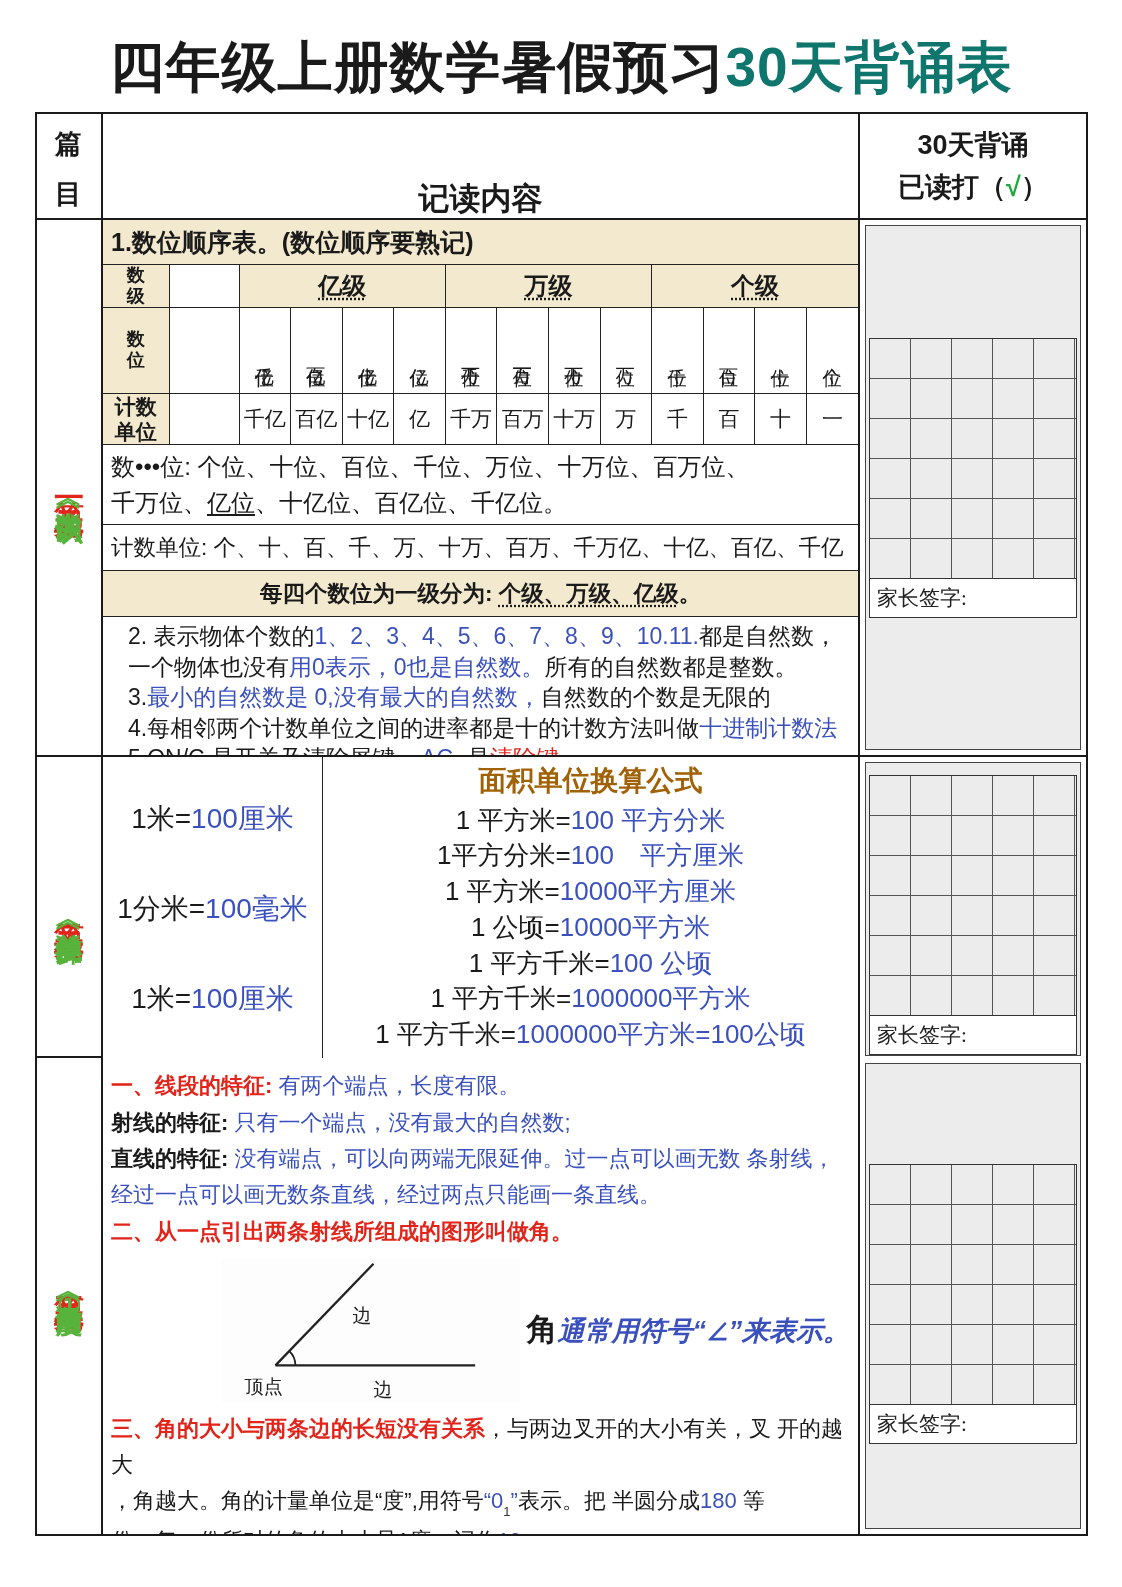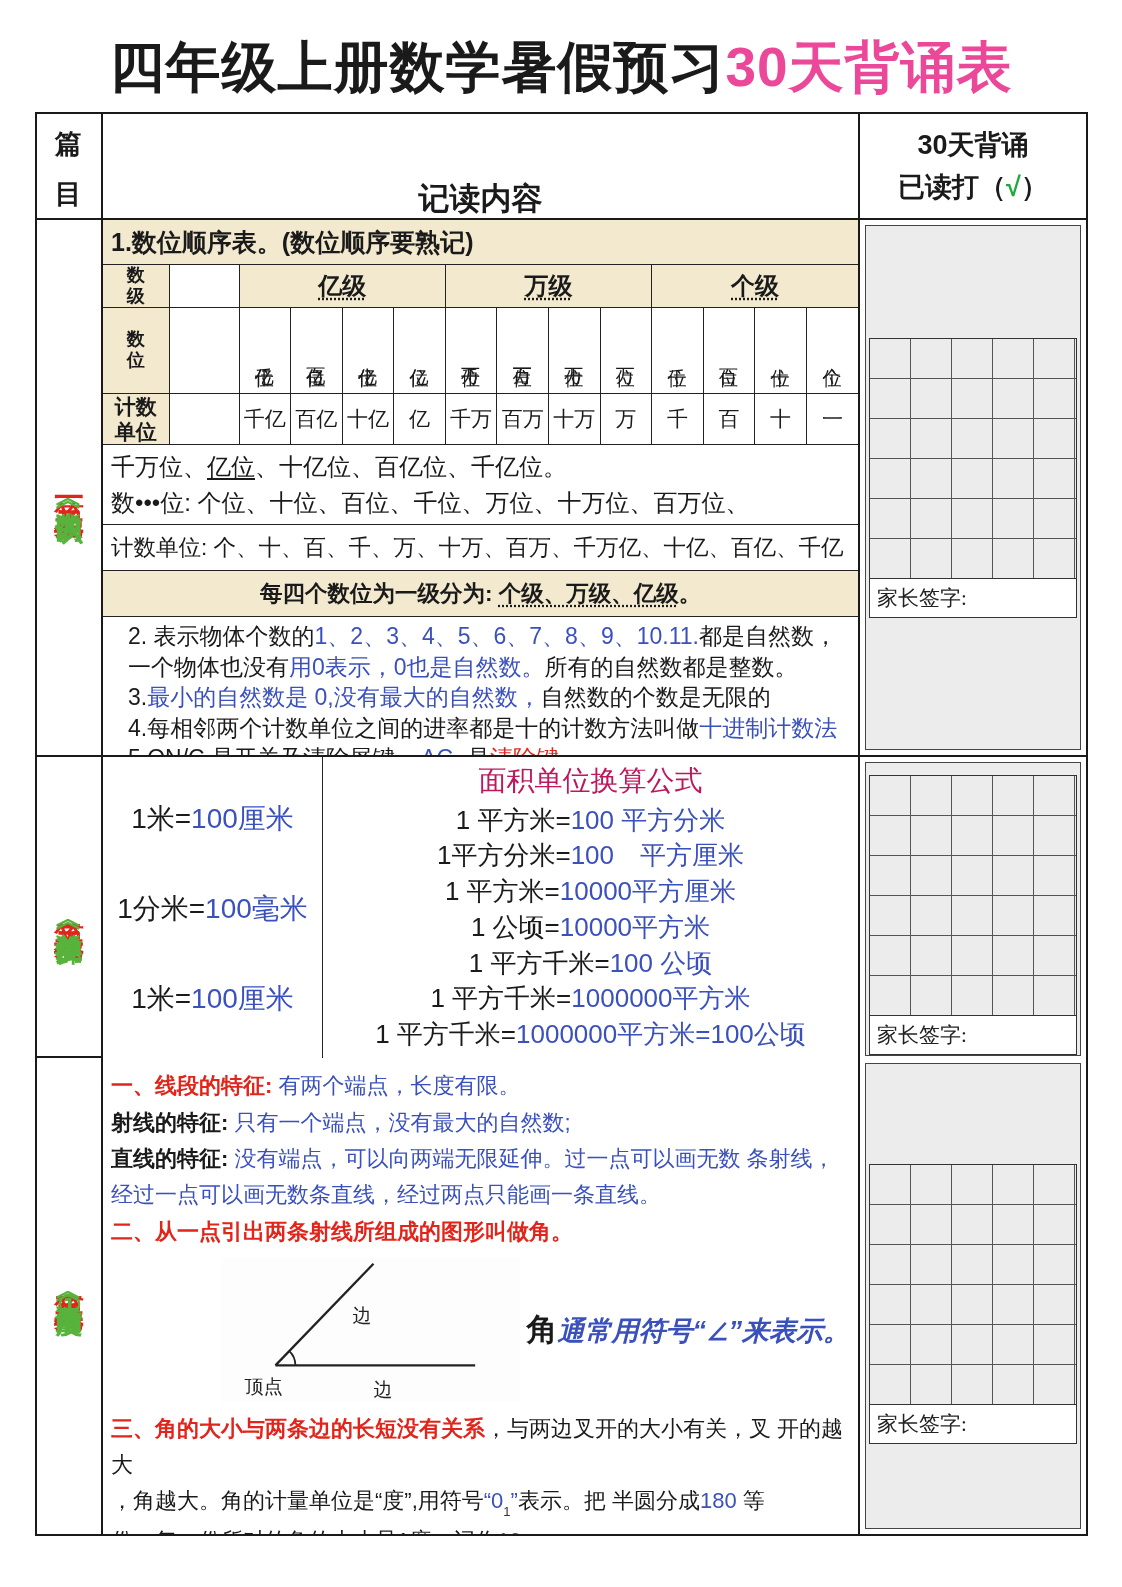--- a/index.html
+++ b/index.html
@@ -6,21 +6,21 @@
   body { background:#fff; }
   .page {
     position:relative; width:1122px; height:1587px; background:#fff;
     font-family:"Liberation Sans", sans-serif; color:#1a1a1a; overflow:hidden;
   }
   
   .main-title {
     padding-top:40px; text-align:center; font-size:55px; font-weight:900;
     letter-spacing:1px; line-height:1.0; white-space:nowrap;
   }
-  .title-red { color:#ec4899; }
+  .title-red { color:#0f766e; }
   
   .big-table { margin:17px 34px 0 35px; width:1053px; border:2.5px solid #1a1a1a; }
   .row { display:grid; grid-template-columns:64px 757px 1fr; }
   .row + .row { border-top:2px solid #1a1a1a; }
   .row > div + div { border-left:2px solid #1a1a1a; }
   .hdr-row { height:104px; }
   .s1-row { height:537px; }
   .s2-row { height:301px; }
   .s3-row { height:478px; }
   
@@ -57,21 +57,21 @@
   .solid-u { text-decoration:underline; text-underline-offset:3px; }
   .blockA { font-size:24px; line-height:1.5; padding:4px 8px 3px; border-bottom:1.5px solid #222; }
   .blockB { font-size:22.5px; padding:7px 8px; border-bottom:1.5px solid #222; }
   .blockC { background:#f2e9ce; text-align:center; font-size:22.5px; font-weight:700; padding:7px 0; border-bottom:1.5px solid #222; }
   .s1-paras { font-size:23px; line-height:1.33; padding:4px 9px 0;margin-left:16px; }
   .gap-l { margin-left:26px; } .gap-s { margin-left:14px; }
   
   .s2-cell { display:flex; }
   .s2-left { width:220px; border-right:1.5px solid #222; display:flex; flex-direction:column; justify-content:center; text-align:center; font-size:28px; line-height:1.5;gap:48px; }
   .s2-right { flex:1; text-align:center; font-size:26px; line-height:1.375; padding-top:5px; }
-  .conv-title { color:#be185d; font-weight:400; }
+  .conv-title { color:#a16207; font-weight:700; }
   .s2-left .conv-title { font-size:27px; margin-bottom:2px; }
   .s2-right .conv-title { font-size:28px; margin-bottom:2px; }
   
   .s3-cell { padding:10px 8px 0; font-size:22px; line-height:1.62; }
   .s3-cell .para { margin-bottom:1px; }
   .bold { font-weight:700; }
   .diagram-row { display:flex; align-items:center; margin:2px 0 2px 110px; }
   .angle-svg { display:block; }
   .cap { margin-left:6px; white-space:nowrap; }
   .cap-black { font-size:31px; font-weight:800; }
@@ -165,22 +165,22 @@
             <td><span>十万</span></td>
             <td><span>万</span></td>
             <td><span>千</span></td>
             <td><span>百</span></td>
             <td><span>十</span></td>
             <td><span>一</span></td>
           </tr>
         </tbody>
           </table>
         <div class="blockA">
+          <div>数•••位: 个位、十位、百位、千位、万位、十万位、百万位、</div>
           <div><span>千万位、</span><span class="solid-u">亿位</span><span>、十亿位、百亿位、千亿位。</span></div>
-          <div>数•••位: 个位、十位、百位、千位、万位、十万位、百万位、</div>
         </div>
         <div class="blockB">计数单位: 个、十、百、千、万、十万、百万、千万亿、十亿、百亿、千亿</div>
         <div class="blockC"><span>每四个数位为一级分为: </span><span class="dotted-u">个级、万级、亿级</span><span>。</span></div>
         <div class="s1-paras">
           <div class="para"><span>2. 表示物体个数的</span><span class="blue">1、2、3、4、5、6、7、8、9、10.11.</span><span>都是自然数，</span></div>
           <div class="para"><span>一个物体也没有</span><span class="blue">用0表示，0也是自然数。</span><span>所有的自然数都是整数。</span></div>
           <div class="para"><span>3.</span><span class="blue">最小的自然数是 0,没有最大的自然数，</span><span>自然数的个数是无限的</span></div>
           <div class="para"><span>4.每相邻两个计数单位之间的进率都是十的计数方法叫做</span><span class="blue">十进制计数法</span></div>
           <div class="para"><span>5.ON/C 是开关及清除屏键</span><span class="blue gap-l">AC</span><span class="gap-s">是</span><span class="red">清除键</span></div>
         </div>

